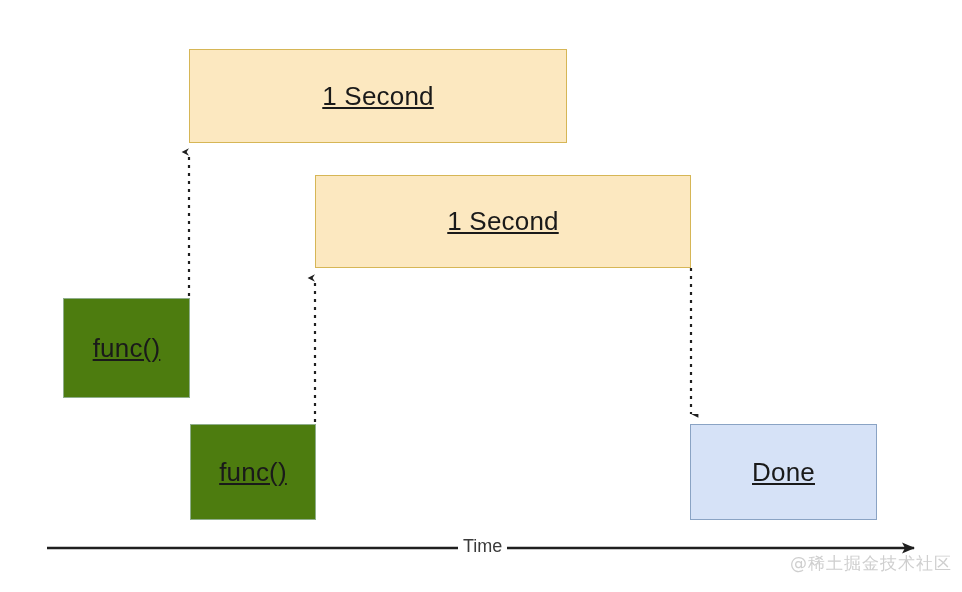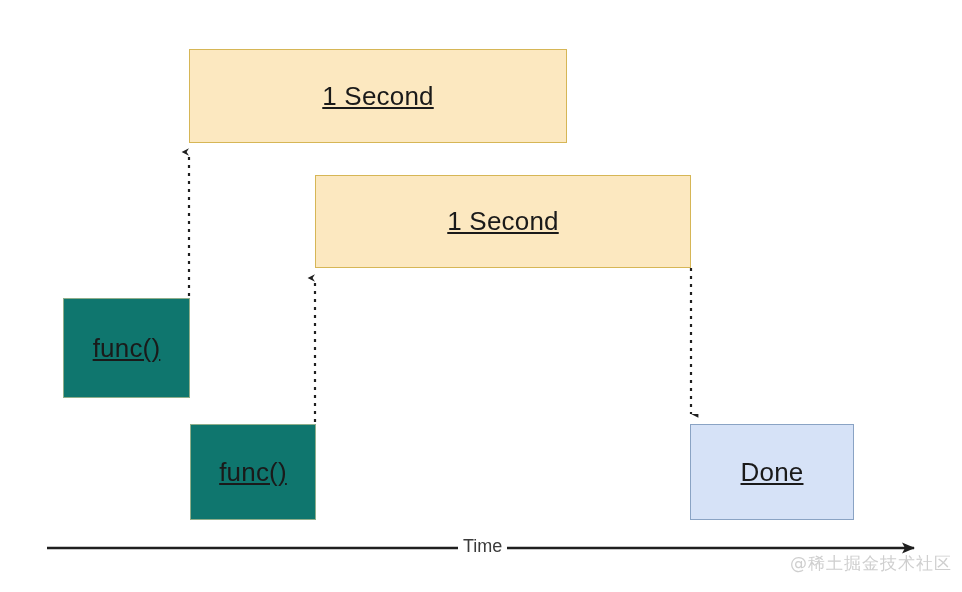--- a/index.html
+++ b/index.html
@@ -26,21 +26,21 @@
     color: #1a1a1a;
     letter-spacing: 0.2px;
     text-decoration: underline;
   }
   .box-yellow {
     background: #fce8c0;
     border-color: #d6b656;
     font-size: 26px;
   }
   .box-green {
-    background: #0f766e;
+    background: #4d7c0f;
     border-color: #8fae8b;
     font-size: 26px;
   }
   .box-blue {
     background: #d6e2f7;
     border-color: #8aa3c4;
     font-size: 26px;
   }
   .conn {
     position: absolute;
@@ -104,21 +104,21 @@
   </div>
 
   <div class="box box-green" style="left:63px; top:298px; width:127px; height:100px;">
     <span>func()</span>
   </div>
 
   <div class="box box-green" style="left:190px; top:424px; width:126px; height:96px;">
     <span>func()</span>
   </div>
 
-  <div class="box box-blue" style="left:690px; top:424px; width:164px; height:96px;">
+  <div class="box box-blue" style="left:690px; top:424px; width:187px; height:96px;">
     <span>Done</span>
   </div>
 
   <div class="axis-label" style="left:458px; top:537px;">Time</div>
 
   <div class="watermark" style="left:790px; top:552px;text-align:right;">@稀土掘金技术社区</div>
 
 </div>
 
 </body></html>

